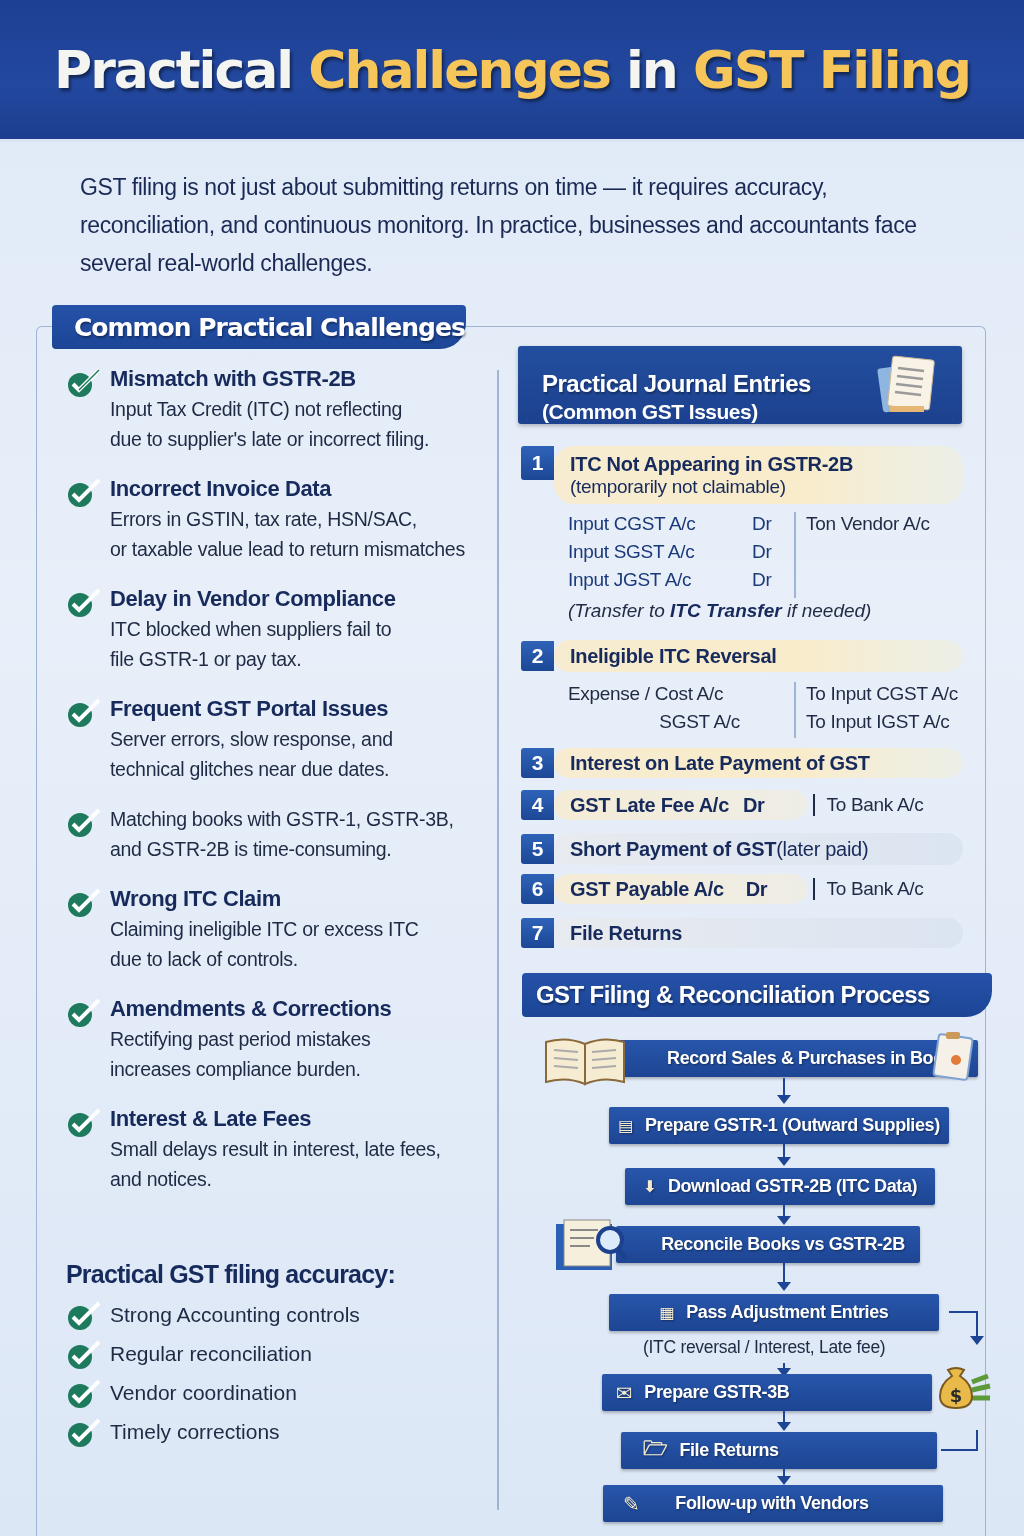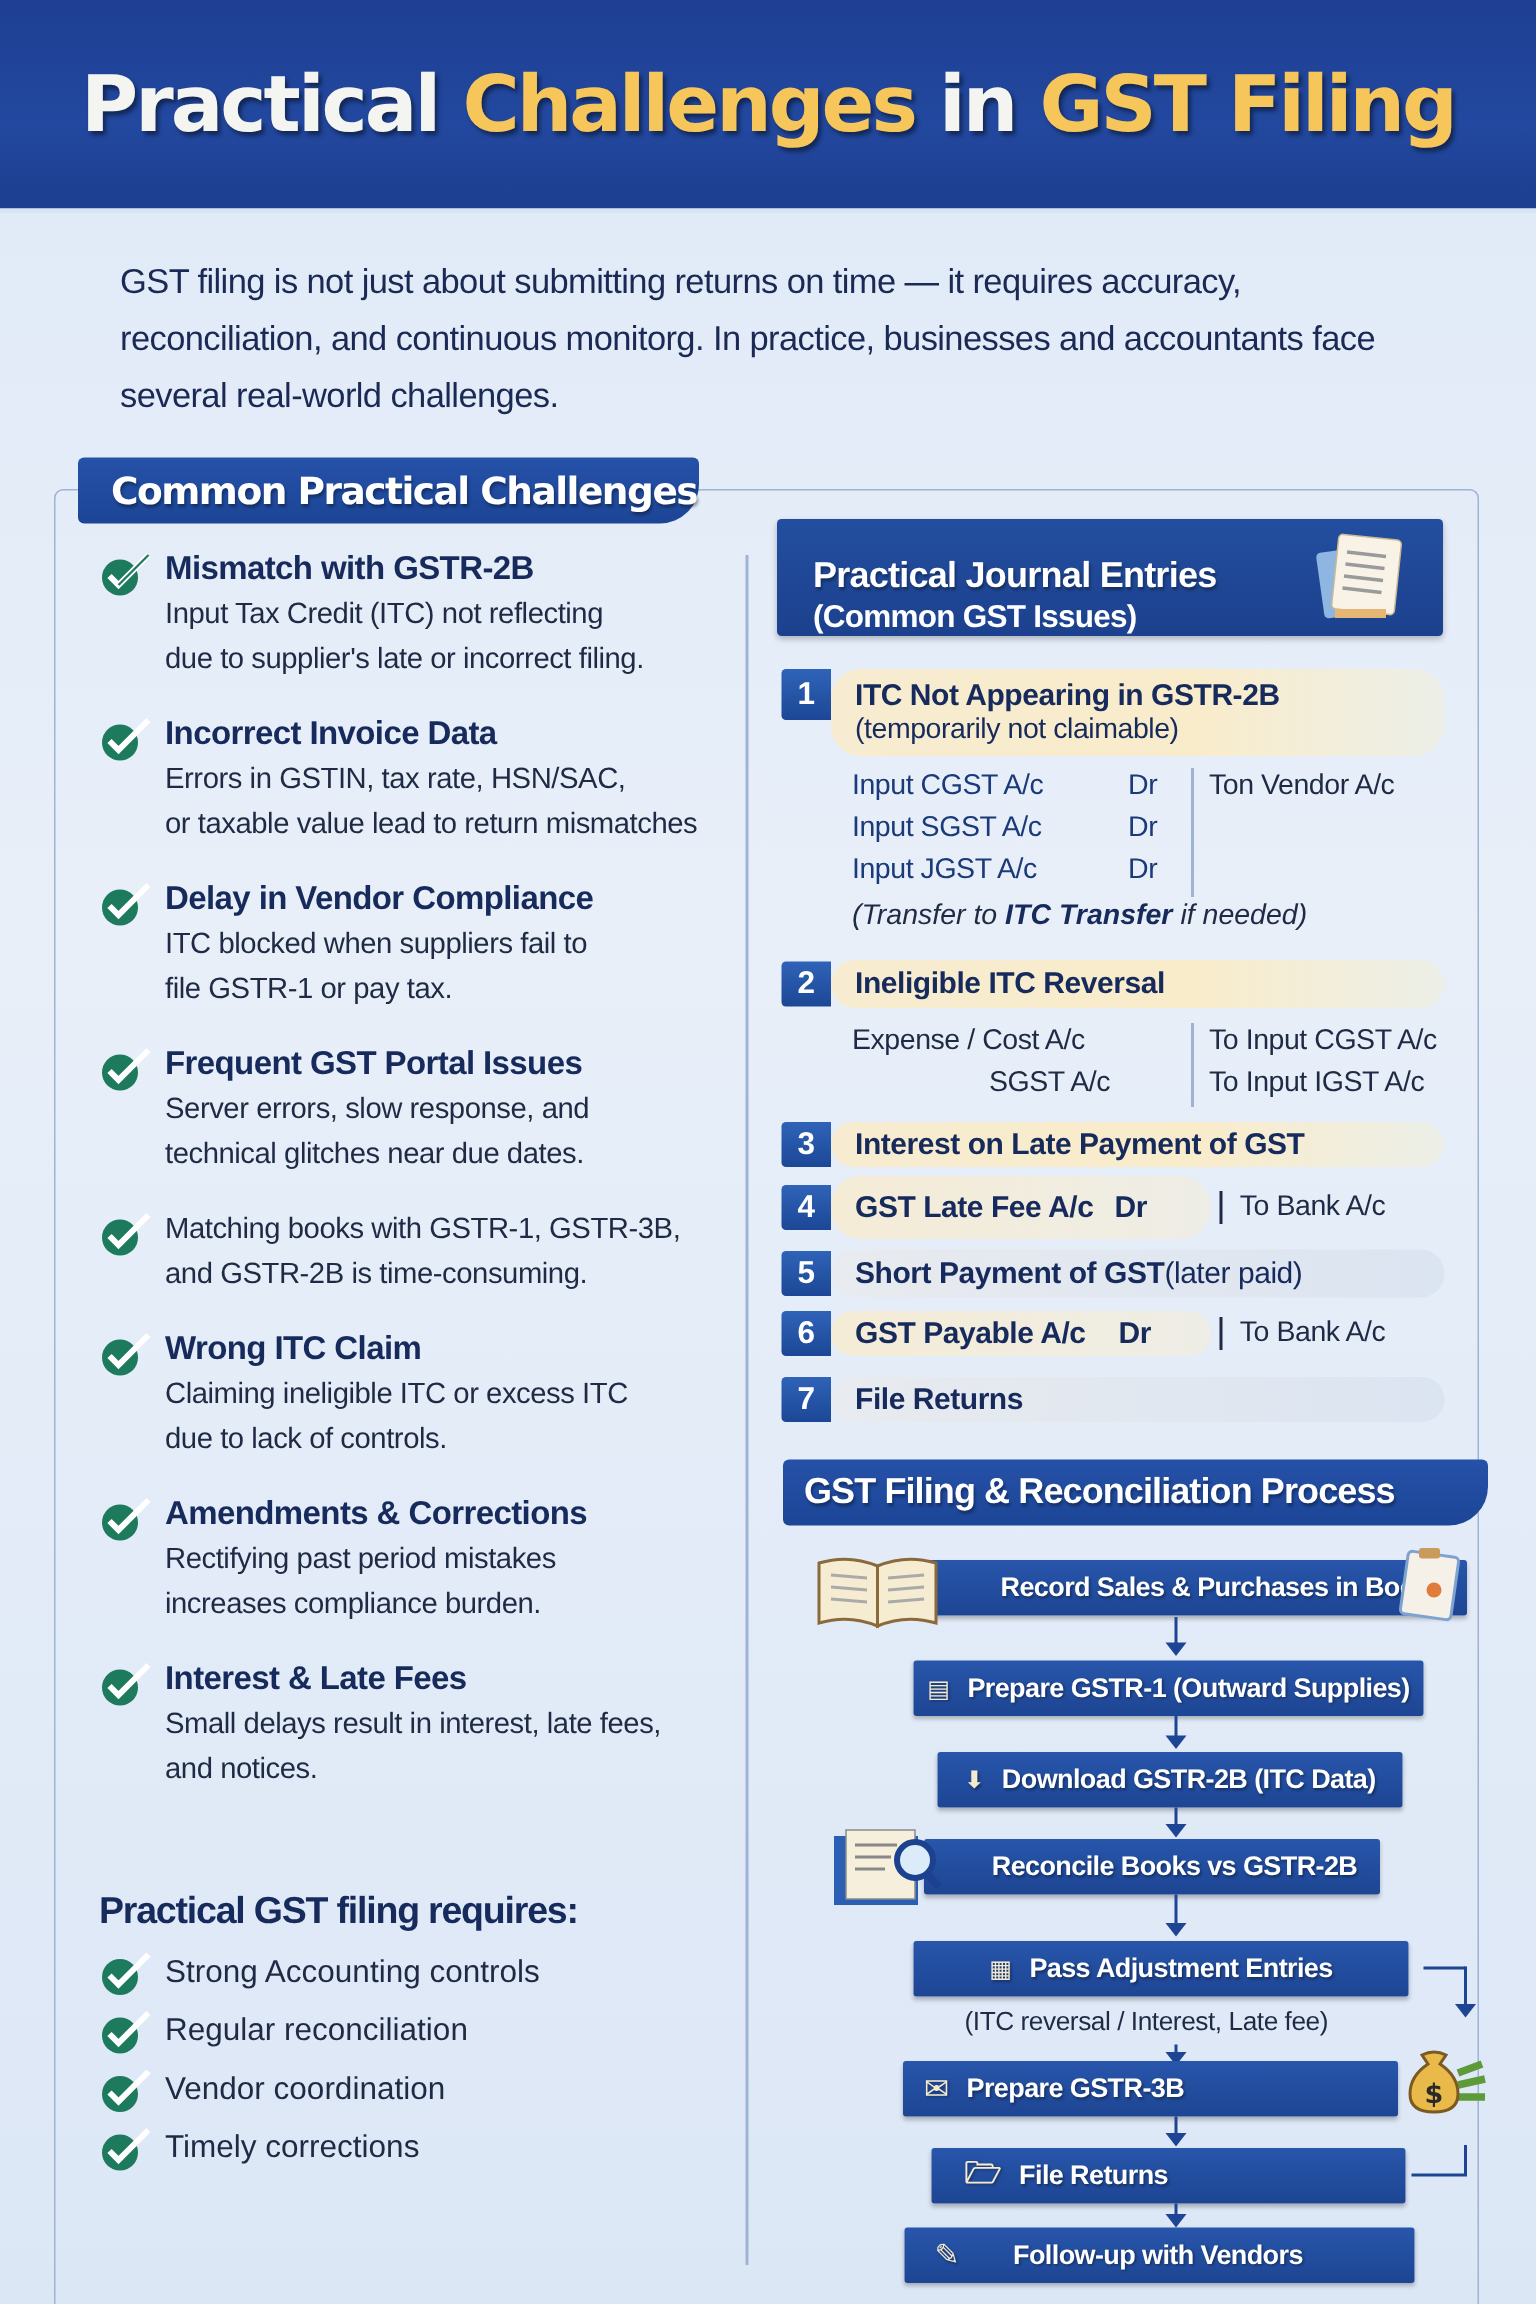--- a/index.html
+++ b/index.html
@@ -213,21 +213,21 @@
         <circle cx="14" cy="17" r="12" fill="#1e7a5c"></circle>
         <path d="M7 16 l6 6 L33 2" stroke="#fff" stroke-width="4" fill="none"></path>
       </svg>
     <div class="title">Interest &amp; Late Fees</div>
     <div class="desc">Small delays result in interest, late fees,</div>
     <div class="desc">and notices.</div>
   </div>
 </div>
 
 <div class="requires">
-  <h3>Practical GST filing requires:</h3>
+  <h3>Practical GST filing accuracy:</h3>
   <div class="req-item">
     <svg class="check" viewBox="0 0 36 30">
         <circle cx="14" cy="17" r="12" fill="#1e7a5c"></circle>
         <path d="M7 16 l6 6 L33 2" stroke="#fff" stroke-width="4" fill="none"></path>
       </svg>
     <span>Strong Accounting controls</span>
   </div>
   <div class="req-item">
     <svg class="check" viewBox="0 0 36 30">
         <circle cx="14" cy="17" r="12" fill="#1e7a5c"></circle>
@@ -299,21 +299,21 @@
   <div>To Input IGST A/c</div>
 </div>
 
 <div class="je-row" style="top:748px;height:30px;">
   <div class="num">3</div>
   <div class="bar gold" style="height:30px;">Interest on Late Payment of GST</div>
 </div>
 
 <div class="je-row" style="top:790px;height:30px;">
   <div class="num">4</div>
-  <div class="bar gold" style="height:42px;flex:0 0 253px;background:linear-gradient(90deg,#f5ecd6,#eeede6);">
+  <div class="bar gold" style="height:30px;flex:0 0 253px;background:linear-gradient(90deg,#f5ecd6,#eeede6);">
     <span>GST Late Fee A/c</span>
       <span style="margin-left:14px;">Dr</span>
   </div>
   <div style="width:1.5px;height:22px;background:#1f2a44;margin:0 12px 0 6px;"></div>
   <span class="je-body dark" style="position:static;">To Bank A/c</span>
 </div>
 
 <div class="je-row" style="top:833px;height:32px;">
   <div class="num">5</div>
   <div class="bar blue" style="height:32px;">

